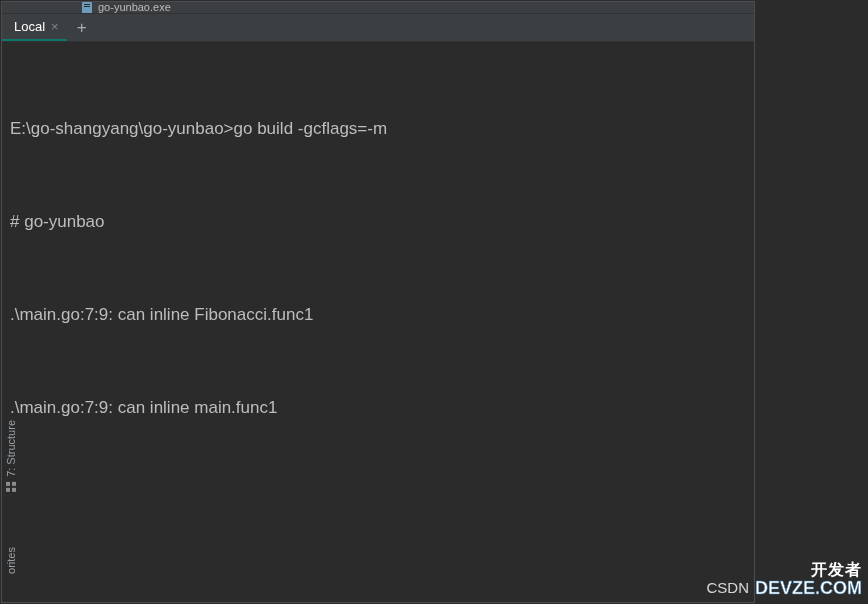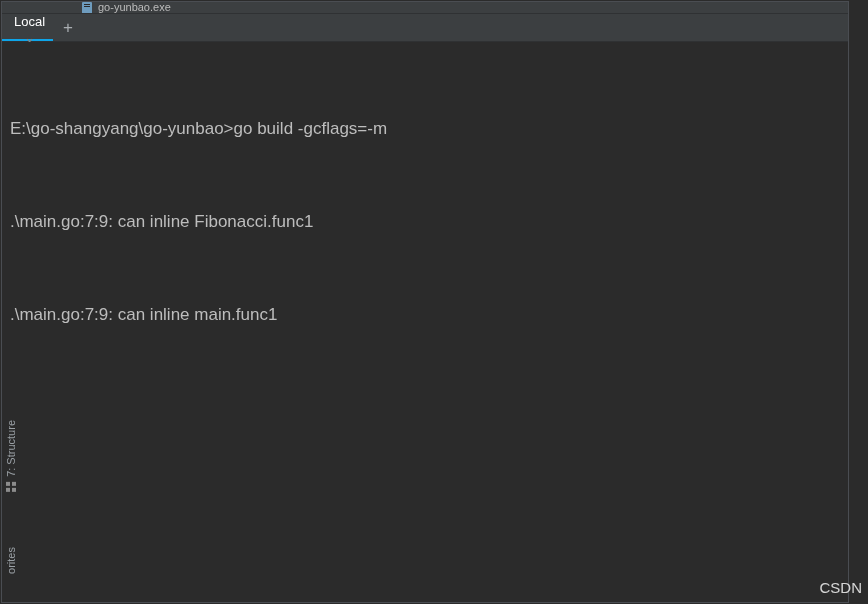--- a/index.html
+++ b/index.html
@@ -6,21 +6,21 @@
   html, body {
     width: 868px; height: 604px;
     background: #2b2b2b;
     font-family: "Consolas", "Courier New", monospace;
     color: #a9b7c6;
     overflow: hidden;
     position: relative;
   }
   .frame {
     border: 1px solid #4a4d52;
-    width: 848px; height: 602px;
+    width: 754px; height: 602px;
     margin: 1px;
     display: flex;
     flex-direction: column;
     background: #2b2b2b;
   }
   .top-fragment {
     height: 12px;
     background: #3c3f41;
     border-bottom: 1px solid #2f3133;
     display: flex;
@@ -54,23 +54,22 @@
   .tabbar .tab {
     display: flex;
     align-items: center;
     padding: 0 8px 0 12px;
     color: #bbbbbb;
     gap: 6px;
     cursor: pointer;
   }
   .tabbar .tab.active {
     color: #ffffff;
-    border-bottom: 2px solid #0ea5e9;
+    border-bottom: 2px solid #0f766e;
     background: #3c3f41;
-    flex-direction: column;
   }
   .tabbar .tab .close {
     color: #7f8487;
     font-size: 13px;
     line-height: 1;
   }
   .tabbar .new-tab {
     display: flex;
     align-items: center;
     padding: 0 10px;
@@ -173,20 +172,21 @@
       <span>Local</span>
       <span class="close">×</span>
     </div>
     <div class="new-tab">
       <span>+</span>
     </div>
   </div>
 
   <div class="terminal">
     <span class="line">E:\go-shangyang\go-yunbao&gt;go build -gcflags=-m</span>
+    <span class="line"># go-yunbao</span>
     <span class="line">.\main.go:7:9: can inline Fibonacci.func1</span>
     <span class="line">.\main.go:7:9: can inline main.func1</span>
     
     
     
     
     
     
     
     
@@ -208,13 +208,17 @@
     </span>
     <span>7: Structure</span>
   </div>
   <div class="side-item">
     <span>orites</span>
   </div>
 </div>
 
 <div class="watermark">
   <span class="csdn">CSDN</span>
+  <span class="devze">
+    <div class="cn">开发者</div>
+    <div class="en">DEVZE.COM</div>
+  </span>
 </div>
 
 </body></html>

